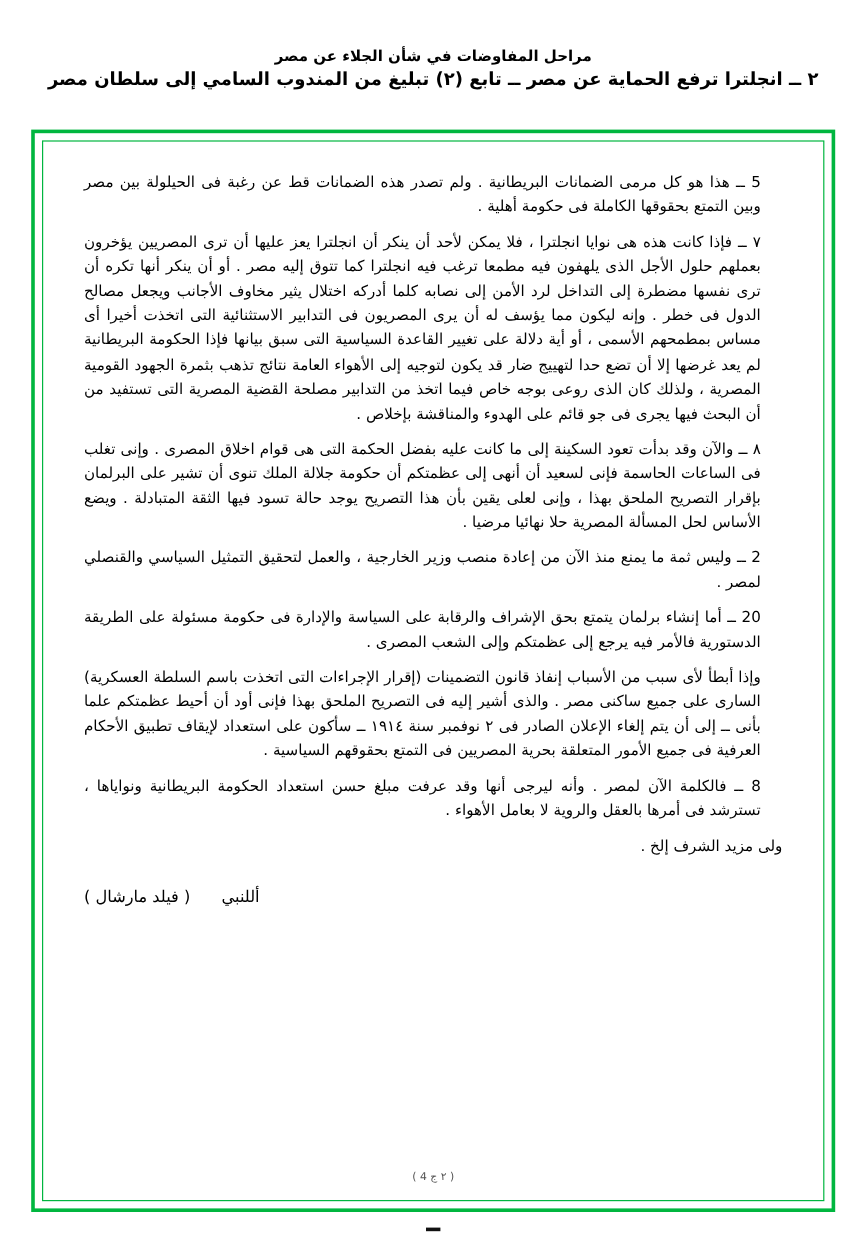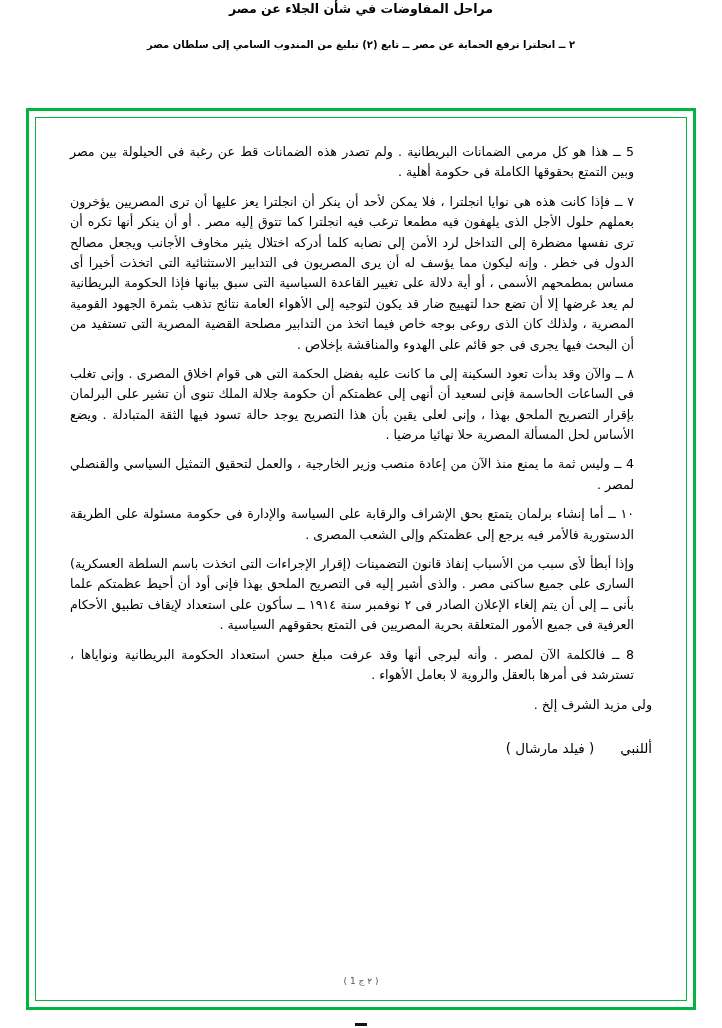--- a/index.html
+++ b/index.html
@@ -18,34 +18,35 @@
 
   .page {
     width: 722px;
     height: 1028px;
     position: relative;
     box-sizing: border-box;
   }
 
   .header {
     text-align: center;
+    padding-top: 38px;
   }
 
   .header-title {
     font-size: 12.5px;
     font-weight: bold;
     line-height: 1.4;
     letter-spacing: 0px;
   }
 
   .header-subtitle {
-    font-size: 10px;
+    font-size: 15px;
     font-weight: bold;
     line-height: 1.4;
-    margin-top: 20px;
+    margin-top: 0;
   }
 
   .frame {
     position: absolute;
     top: 108px;
     right: 26px;
     left: 26px;
     bottom: 18px;
     border: 3px solid #00b63f;
     box-sizing: border-box;
@@ -87,21 +88,21 @@
   }
 
   .closing-line {
     margin: 10px 0 0 0;
     text-align: right;
     font-size: 12.6px;
   }
 
   .signature {
     margin-top: 22px;
-    text-align: right;
+    text-align: left;
     font-size: 13.5px;
     letter-spacing: 1px;
   }
 
   .signature .name {
     display: inline-block;
     margin-left: 26px;
   }
 
   .page-number {
@@ -134,30 +135,30 @@
     <div class="header-subtitle">٢ ــ انجلترا ترفع الحماية عن مصر ــ تابع (٢) تبليغ من المندوب السامي إلى سلطان مصر</div>
   </div>
 
   <div class="frame">
     <div class="frame-inner">
 
       <div class="body-text">
         <p class="para indented">5 ــ هذا هو كل مرمى الضمانات البريطانية . ولم تصدر هذه الضمانات قط عن رغبة فى الحيلولة بين مصر وبين التمتع بحقوقها الكاملة فى حكومة أهلية .</p>
         <p class="para indented">٧ ــ فإذا كانت هذه هى نوايا انجلترا ، فلا يمكن لأحد أن ينكر أن انجلترا يعز عليها أن ترى المصريين يؤخرون بعملهم حلول الأجل الذى يلهفون فيه مطمعا ترغب فيه انجلترا كما تتوق إليه مصر . أو أن ينكر أنها تكره أن ترى نفسها مضطرة إلى التداخل لرد الأمن إلى نصابه كلما أدركه اختلال يثير مخاوف الأجانب ويجعل مصالح الدول فى خطر . وإنه ليكون مما يؤسف له أن يرى المصريون فى التدابير الاستثنائية التى اتخذت أخيرا أى مساس بمطمحهم الأسمى ، أو أية دلالة على تغيير القاعدة السياسية التى سبق بيانها فإذا الحكومة البريطانية لم يعد غرضها إلا أن تضع حدا لتهييج ضار قد يكون لتوجيه إلى الأهواء العامة نتائج تذهب بثمرة الجهود القومية المصرية ، ولذلك كان الذى روعى بوجه خاص فيما اتخذ من التدابير مصلحة القضية المصرية التى تستفيد من أن البحث فيها يجرى فى جو قائم على الهدوء والمناقشة بإخلاص .</p>
         <p class="para indented">٨ ــ والآن وقد بدأت تعود السكينة إلى ما كانت عليه بفضل الحكمة التى هى قوام اخلاق المصرى . وإنى تغلب فى الساعات الحاسمة فإنى لسعيد أن أنهى إلى عظمتكم أن حكومة جلالة الملك تنوى أن تشير على البرلمان بإقرار التصريح الملحق بهذا ، وإنى لعلى يقين بأن هذا التصريح يوجد حالة تسود فيها الثقة المتبادلة . ويضع الأساس لحل المسألة المصرية حلا نهائيا مرضيا .</p>
-        <p class="para indented">4 ــ وليس ثمة ما يمنع منذ الآن من إعادة منصب وزير الخارجية ، والعمل لتحقيق التمثيل السياسي والقنصلي لمصر .</p>
-        <p class="para indented">١٠ ــ أما إنشاء برلمان يتمتع بحق الإشراف والرقابة على السياسة والإدارة فى حكومة مسئولة على الطريقة الدستورية فالأمر فيه يرجع إلى عظمتكم وإلى الشعب المصرى .</p>
+        <p class="para indented">2 ــ وليس ثمة ما يمنع منذ الآن من إعادة منصب وزير الخارجية ، والعمل لتحقيق التمثيل السياسي والقنصلي لمصر .</p>
+        <p class="para indented">20 ــ أما إنشاء برلمان يتمتع بحق الإشراف والرقابة على السياسة والإدارة فى حكومة مسئولة على الطريقة الدستورية فالأمر فيه يرجع إلى عظمتكم وإلى الشعب المصرى .</p>
         <p class="para indented">وإذا أبطأ لأى سبب من الأسباب إنفاذ قانون التضمينات (إقرار الإجراءات التى اتخذت باسم السلطة العسكرية) السارى على جميع ساكنى مصر . والذى أشير إليه فى التصريح الملحق بهذا فإنى أود أن أحيط عظمتكم علما بأنى ــ إلى أن يتم إلغاء الإعلان الصادر فى ٢ نوفمبر سنة ١٩١٤ ــ سأكون على استعداد لإيقاف تطبيق الأحكام العرفية فى جميع الأمور المتعلقة بحرية المصريين فى التمتع بحقوقهم السياسية .</p>
         <p class="para indented small-gap">8 ــ فالكلمة الآن لمصر . وأنه ليرجى أنها وقد عرفت مبلغ حسن استعداد الحكومة البريطانية ونواياها ، تسترشد فى أمرها بالعقل والروية لا بعامل الأهواء .</p>
 
         <p class="closing-line">ولى مزيد الشرف إلخ .</p>
 
         <div class="signature">
           <span class="name">أللنبي</span><span class="rank">( فيلد مارشال )</span>
         </div>
       </div>
 
-      <div class="page-number">( ٢ ج 1 )</div>
+      <div class="page-number">( ٢ ج 4 )</div>
     </div>
   </div>
 
   <div class="bottom-tick"></div>
 </div>
 
 </body></html>

